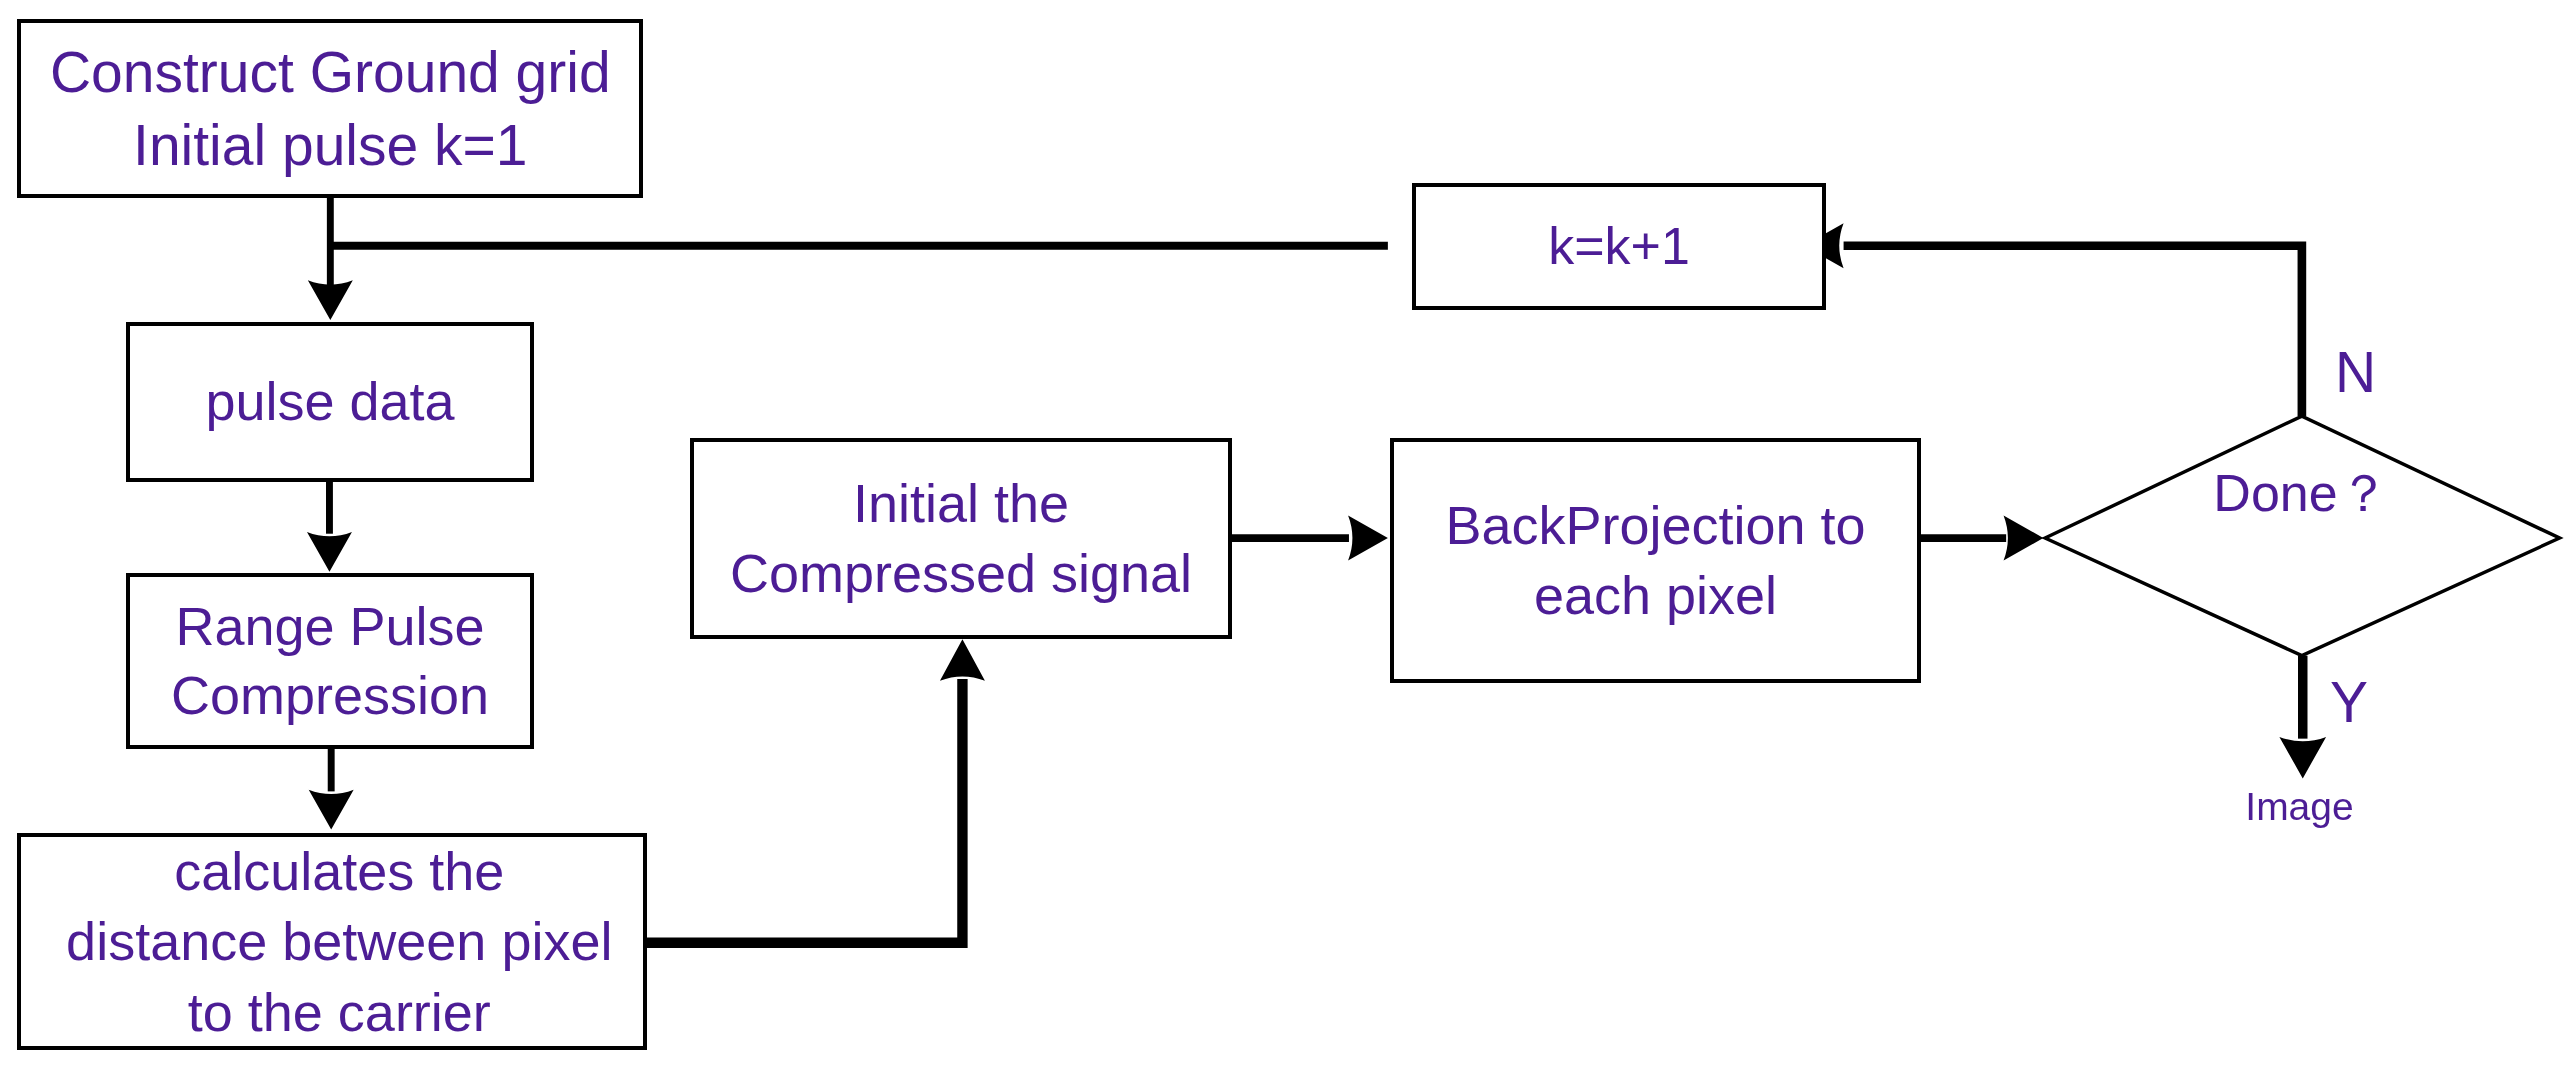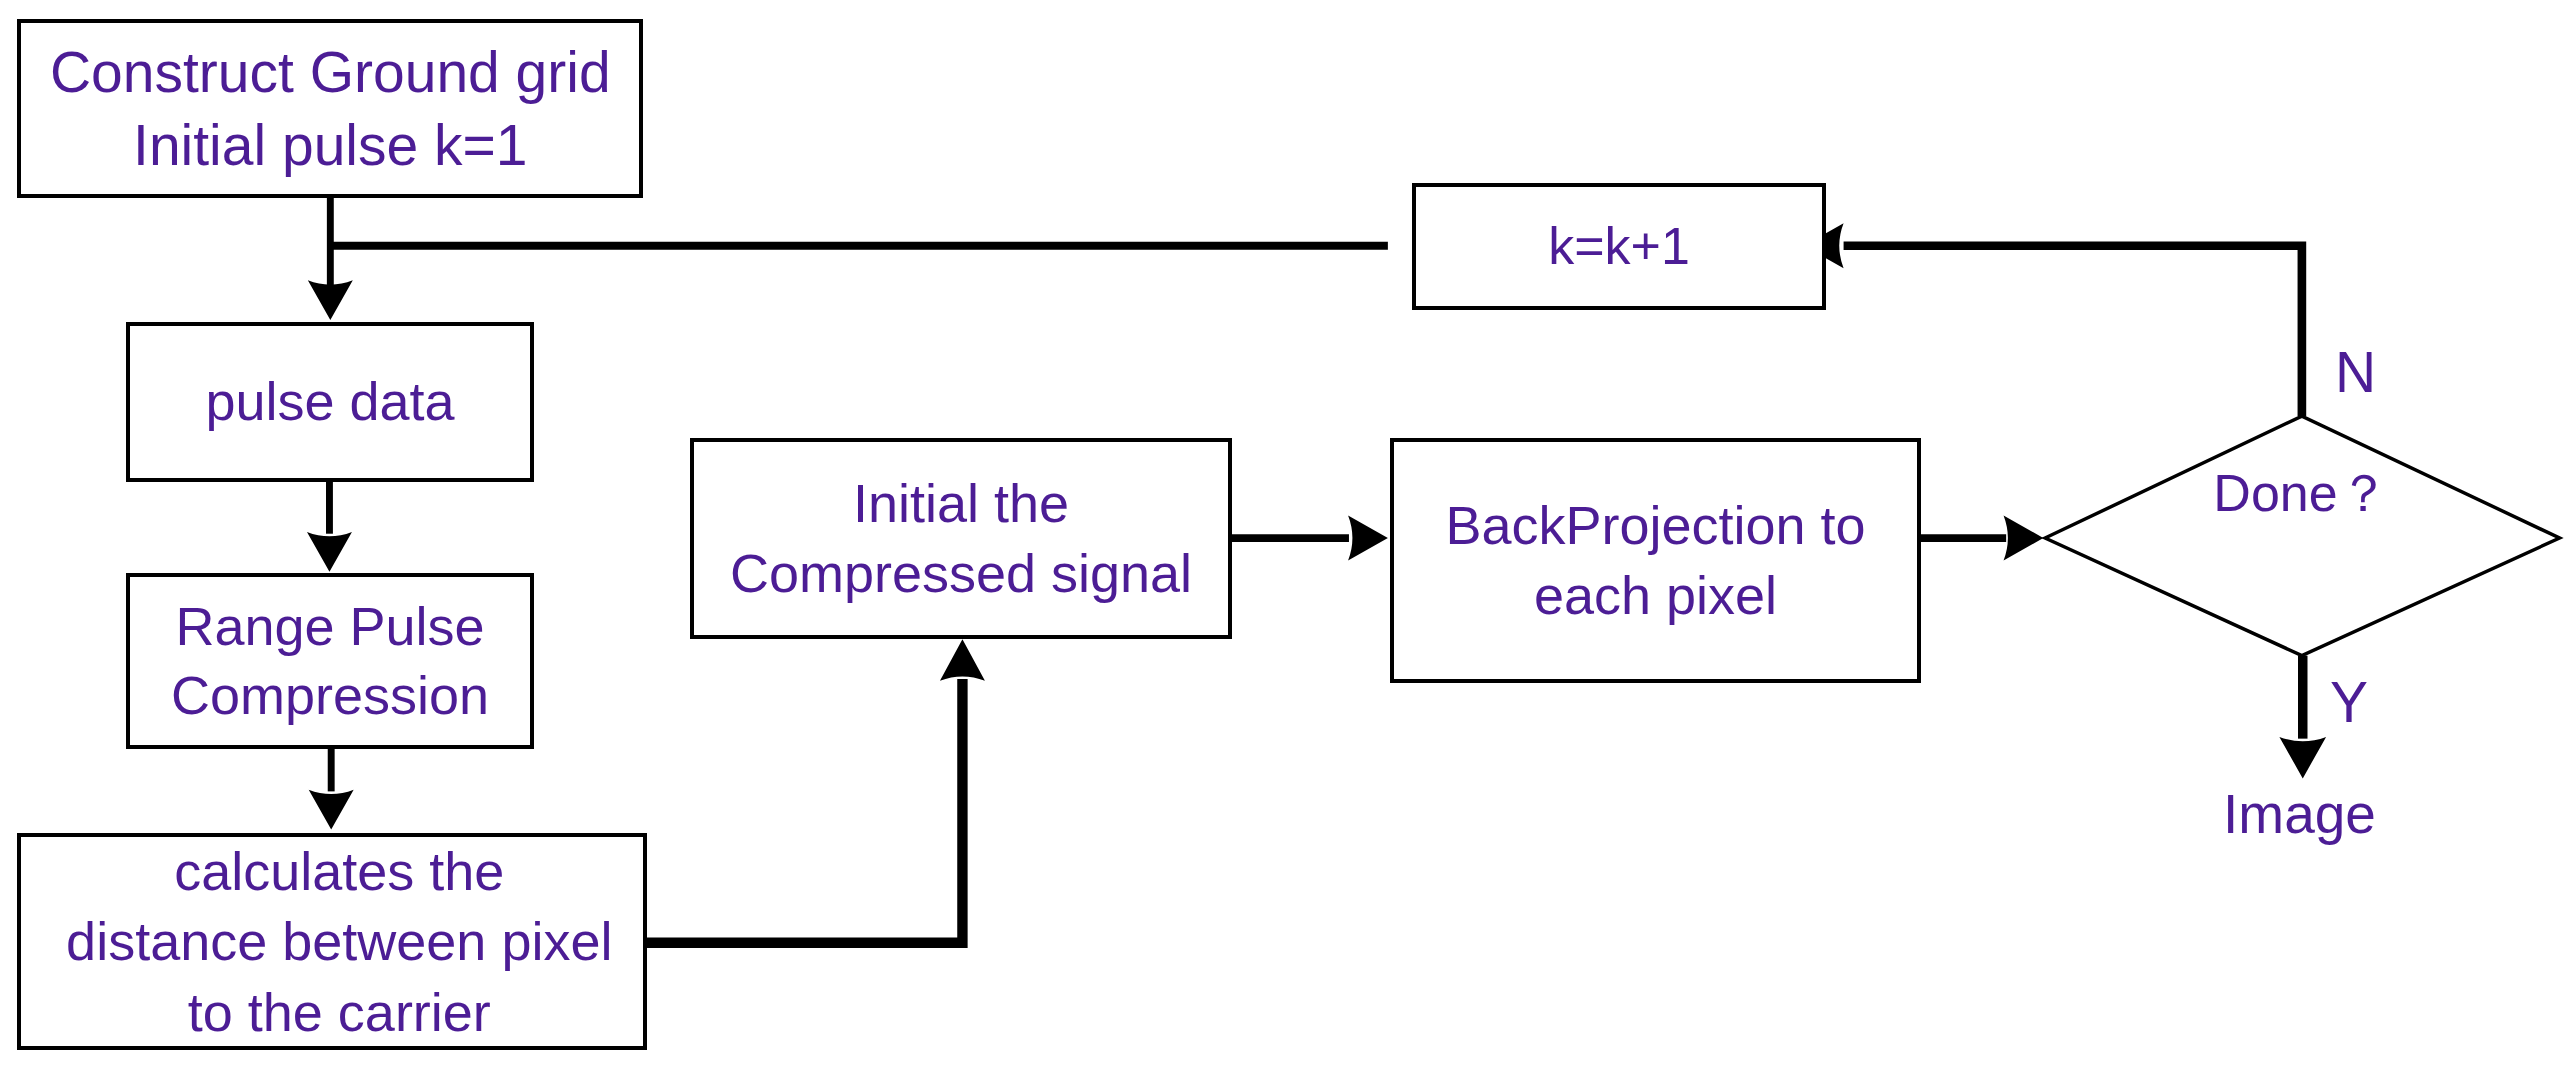--- a/index.html
+++ b/index.html
@@ -60,21 +60,21 @@
     line-height: 1;
   }
   #branch-label-no  { left: 2335px; top: 344px; }
   #branch-label-yes { left: 2330px; top: 674px; }
   #output-label-image {
     position: absolute;
     left: 2170px;
     top: 787px;
     width: 259px;
     text-align: center;
-    font-size: 55px;
+    font-size: 39px;
     line-height: 1;
   }
   .italic { font-style: italic; }
 </style>
 </head>
 <body>
 
 <div id="flowchart-canvas">
 
   <svg id="connectors-svg" viewBox="0 0 2979 1237" xmlns="http://www.w3.org/2000/svg">

